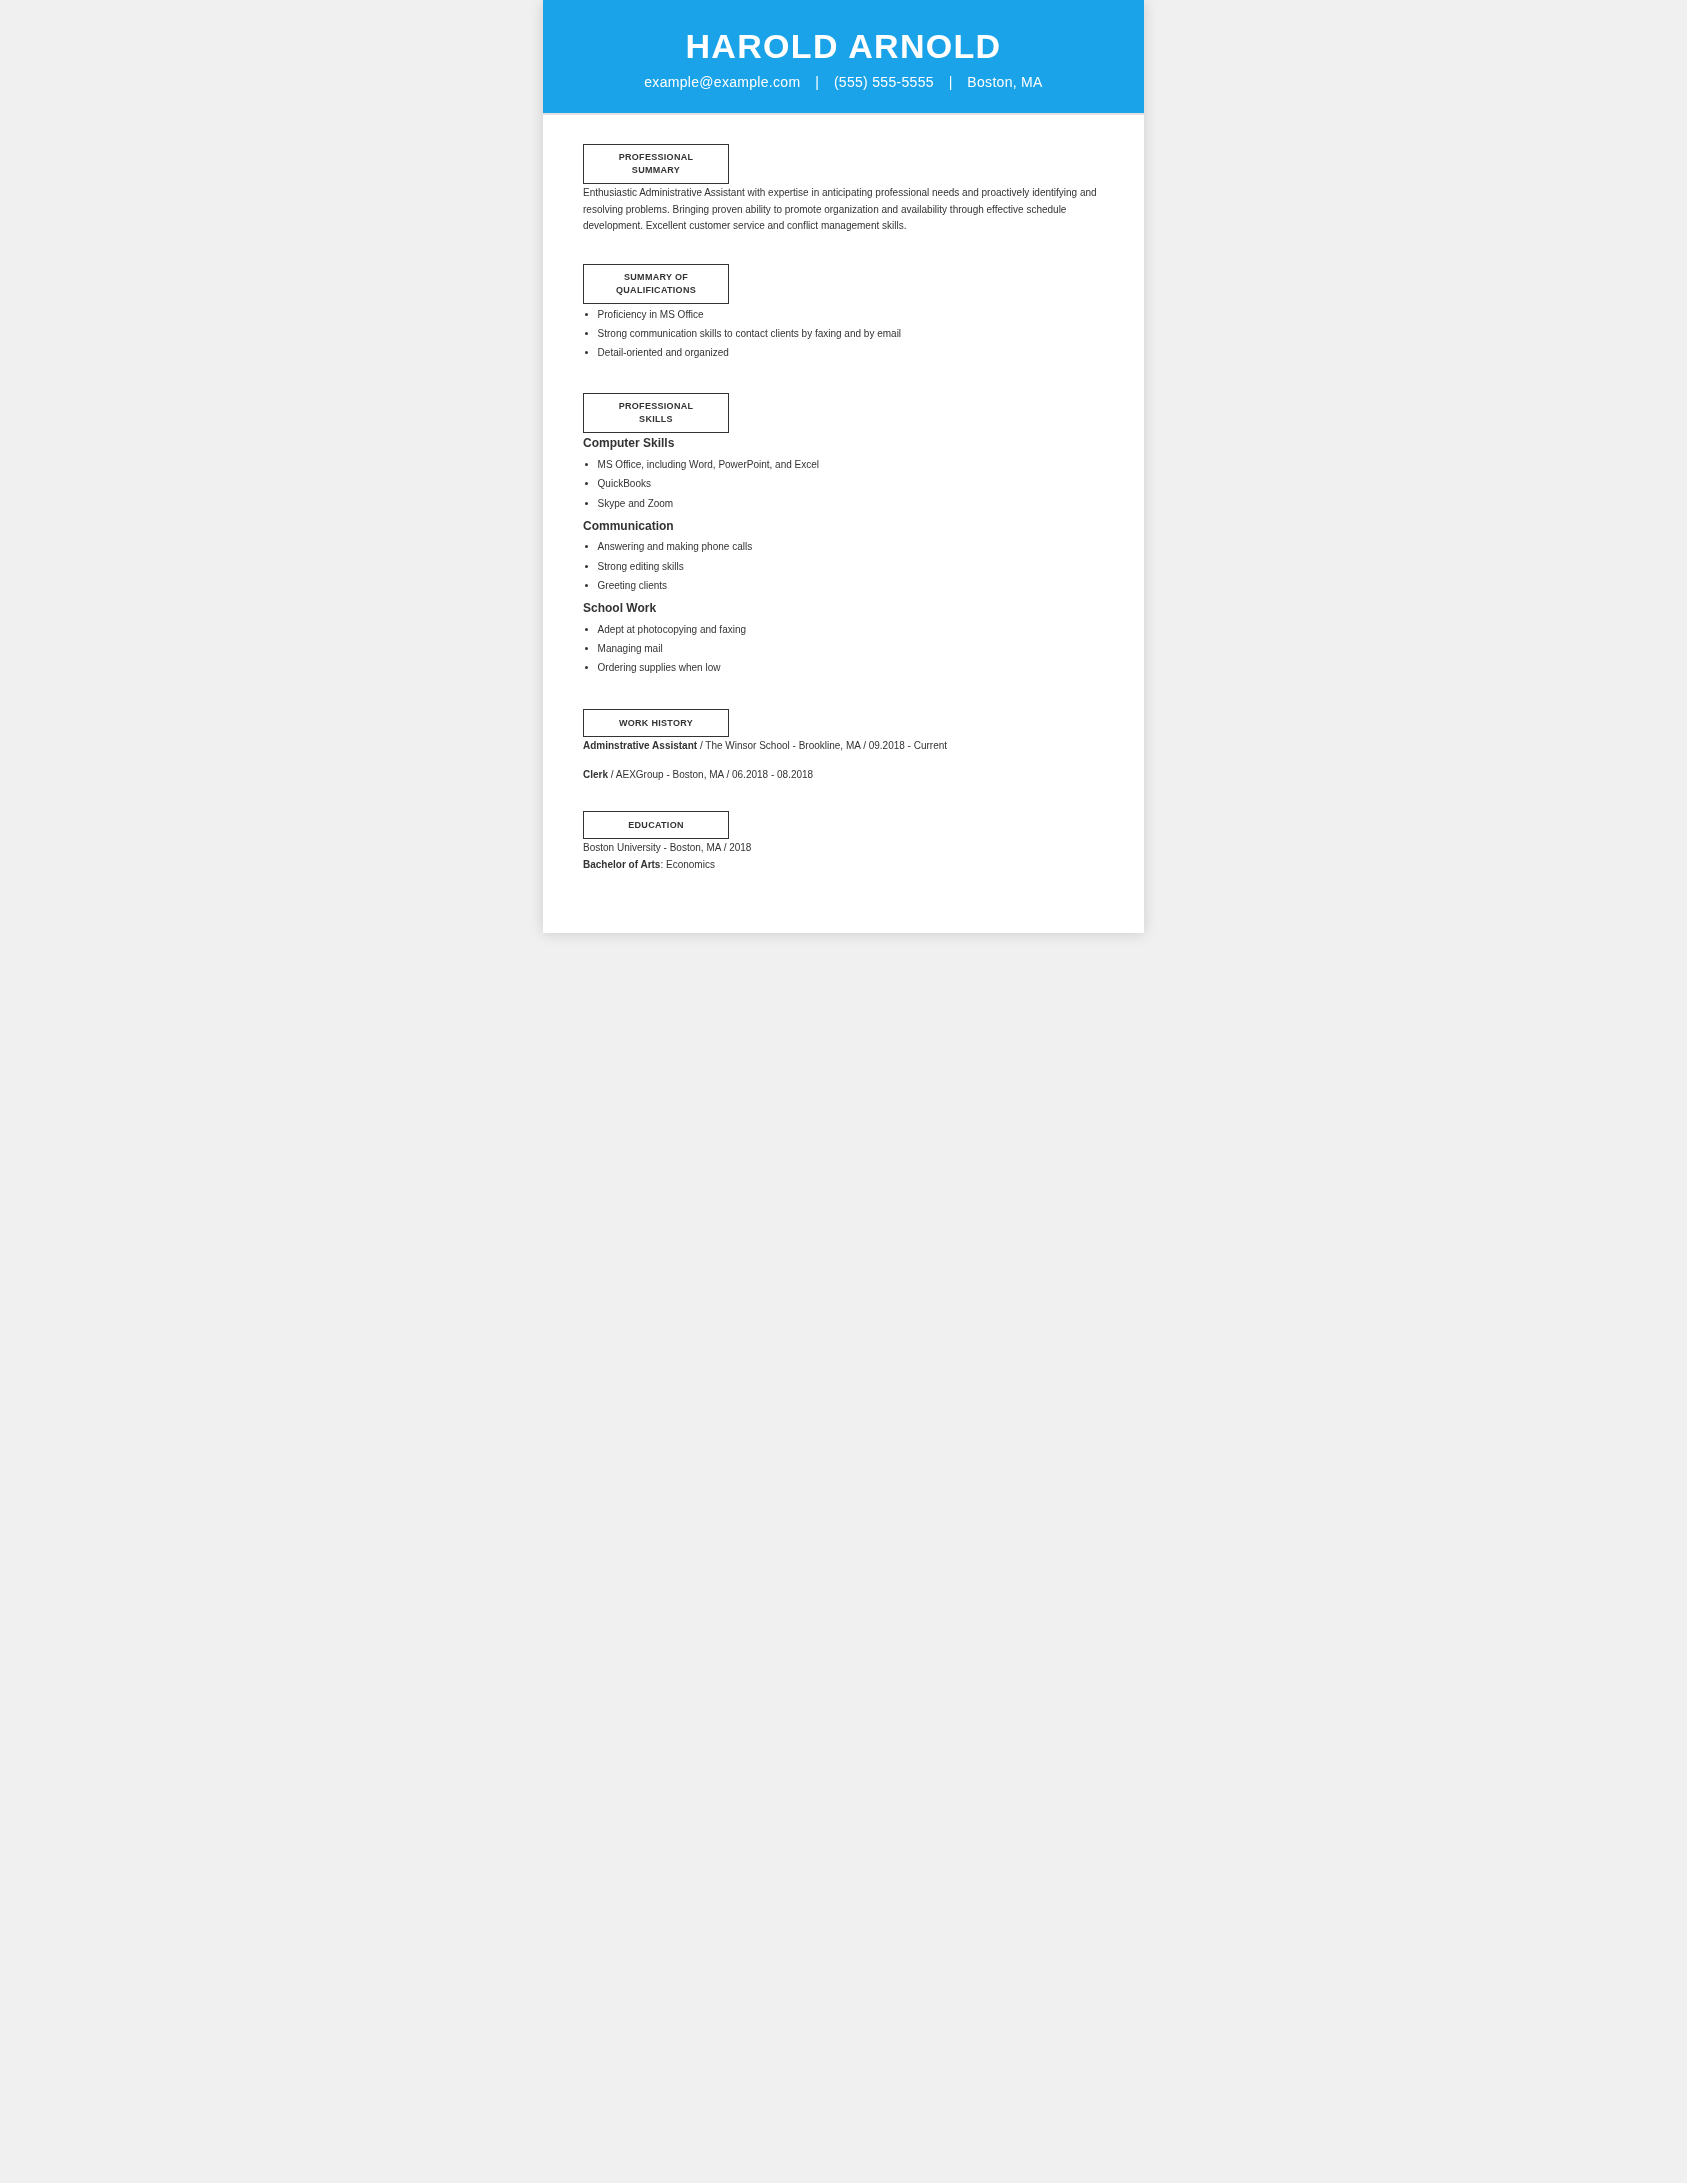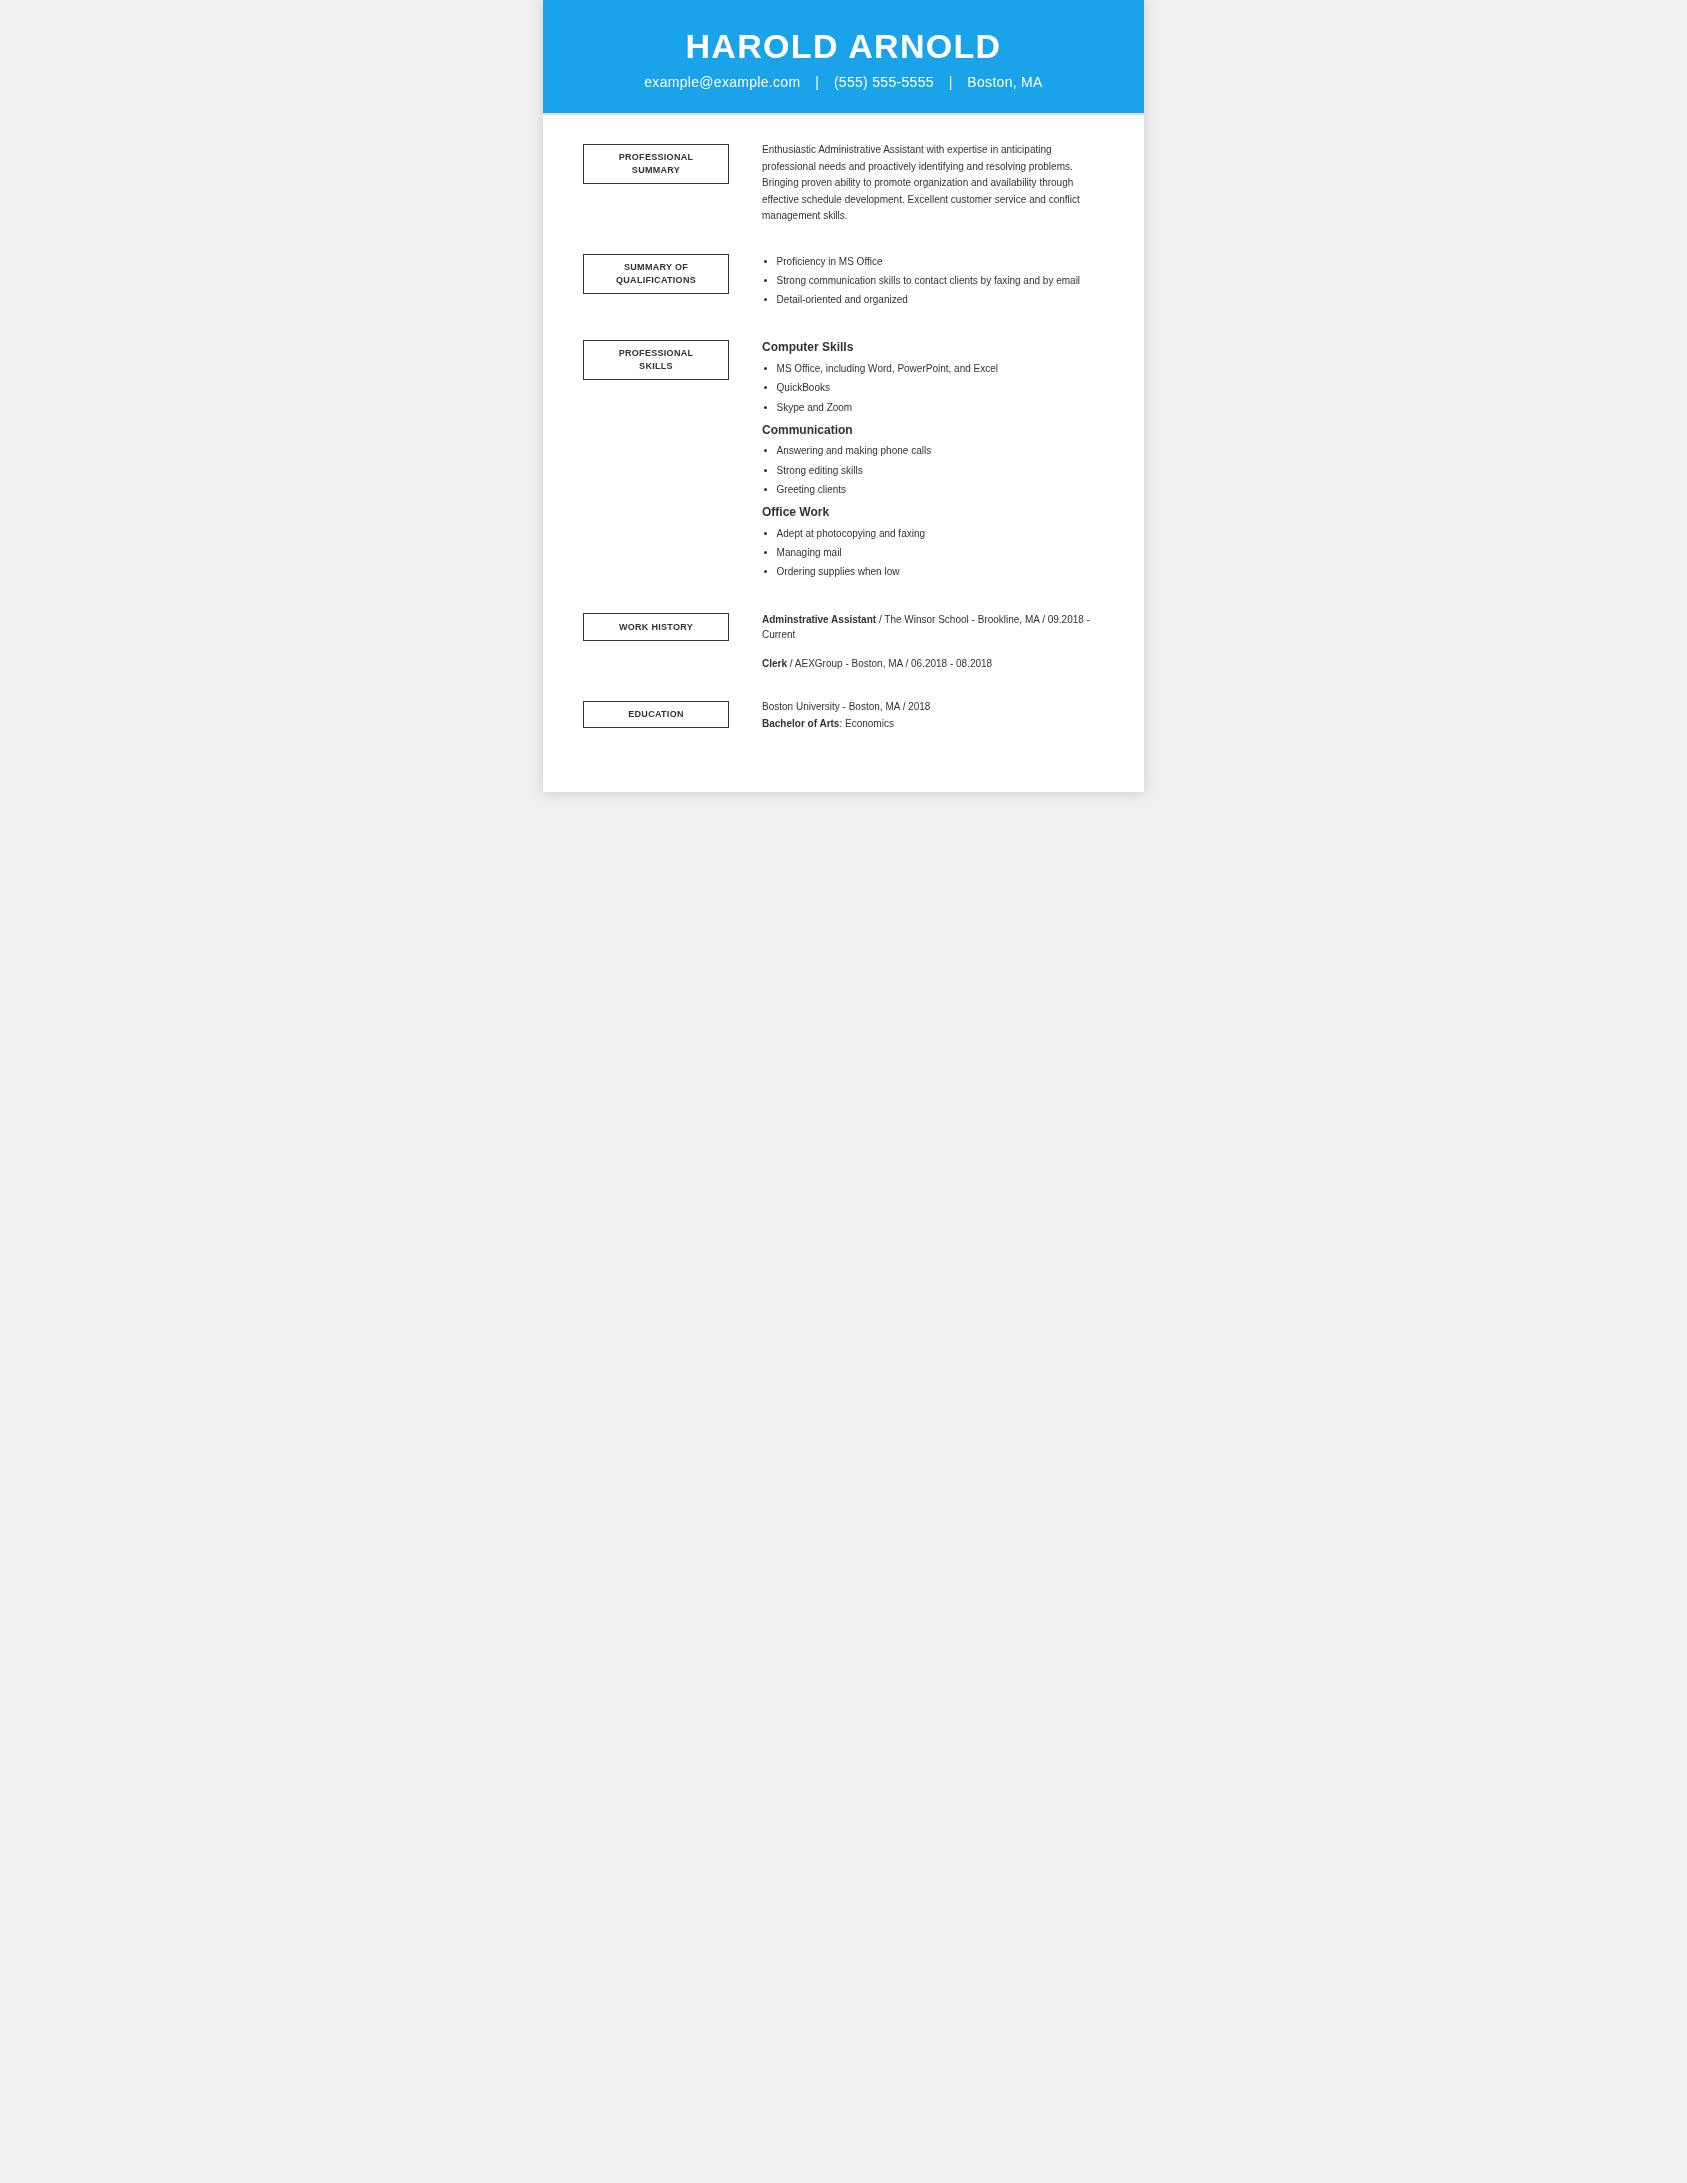--- a/index.html
+++ b/index.html
@@ -53,20 +53,21 @@
     }
 
     
     .resume-body {
       padding: 26.5px 40px 33px 40px;
     }
 
     
     .resume-section {
       display: flex;
+      flex-direction: column;
       margin-bottom: 26.5px;
       align-items: flex-start;
     }
 
     .section-label-col {
       width: 146px;
       min-width: 146px;
       margin-right: 33px;
       padding-top: 2.6px;
     }
@@ -252,21 +253,21 @@
           <li>Skype and Zoom</li>
         </ul>
 
         <div class="skills-category-title">Communication</div>
         <ul class="skills-list">
           <li>Answering and making phone calls</li>
           <li>Strong editing skills</li>
           <li>Greeting clients</li>
         </ul>
 
-        <div class="skills-category-title">Office Work</div>
+        <div class="skills-category-title">School Work</div>
         <ul class="skills-list">
           <li>Adept at photocopying and faxing</li>
           <li>Managing mail</li>
           <li>Ordering supplies when low</li>
         </ul>
 
       </div>
     </div>
 
     <div class="resume-section">

